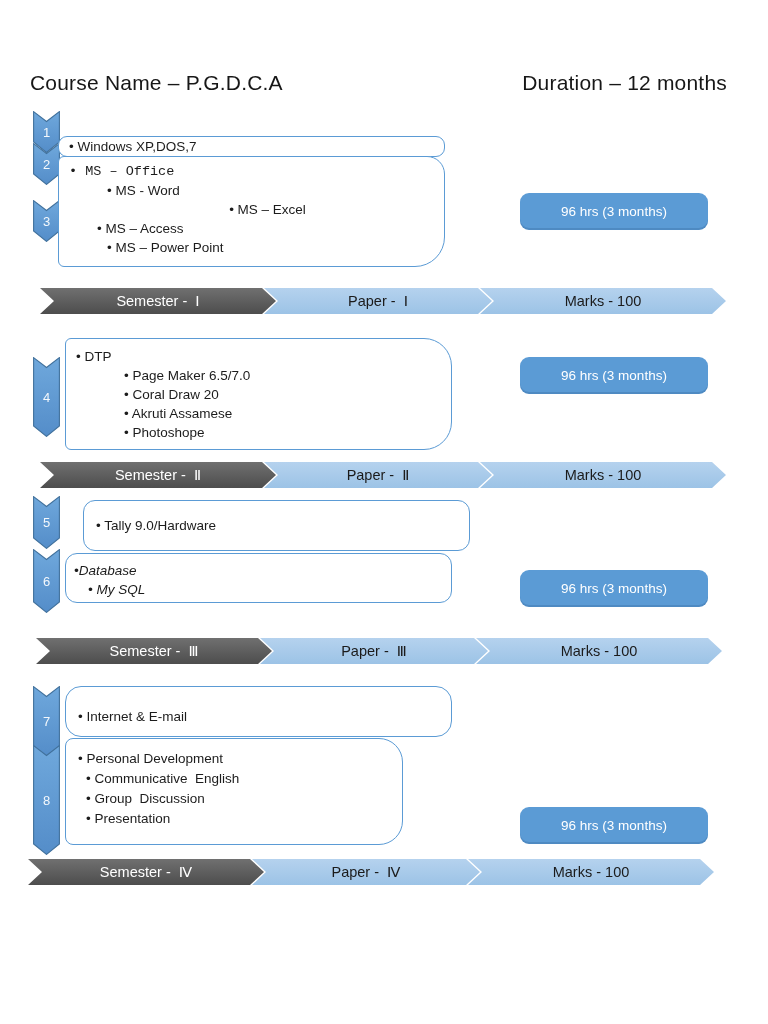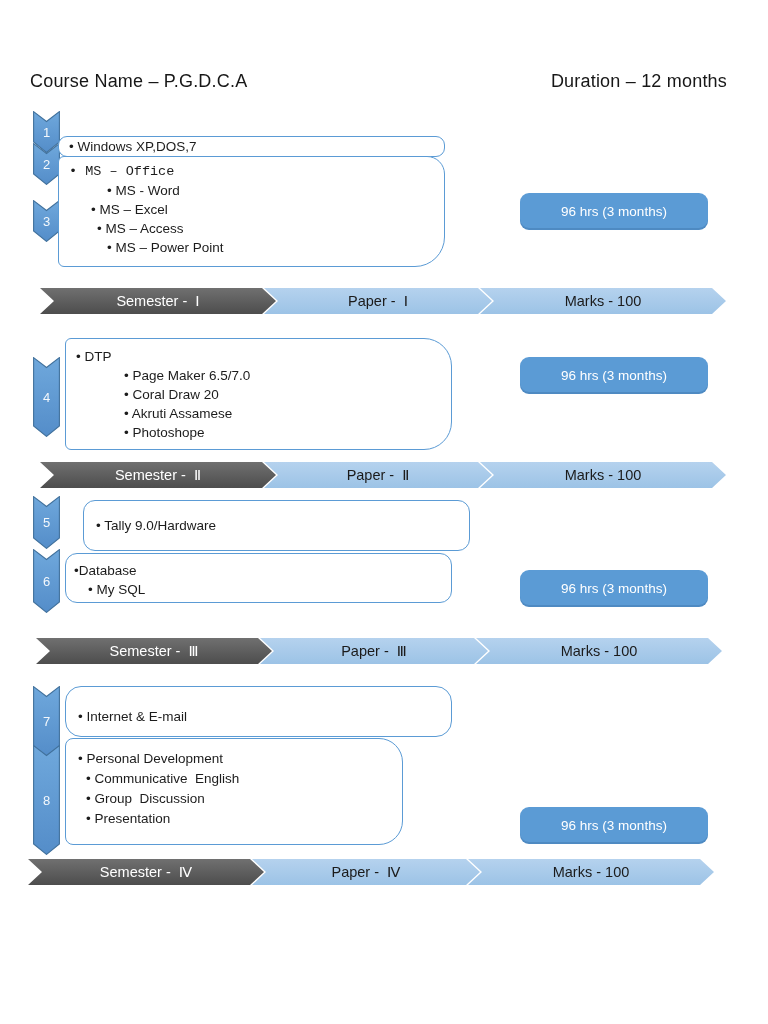--- a/index.html
+++ b/index.html
@@ -1,19 +1,19 @@
 <!DOCTYPE html>
 <html><head>
 <meta charset="utf-8">
 <style>
   html,body{margin:0;padding:0;background:#ffffff;}
   body{width:768px;height:1024px;position:relative;overflow:hidden;
        font-family:"Liberation Sans","DejaVu Sans",sans-serif;color:#1a1a1a;}
   .abs{position:absolute;}
-  .title{font-size:18px;color:#171717;letter-spacing:.2px;white-space:pre;}
+  .title{font-size:21px;color:#171717;letter-spacing:.2px;white-space:pre;}
   
   .chev{position:absolute;left:33px;width:27px;z-index:1;}
   .chev svg{display:block;}
   .chev .num{position:absolute;inset:0;display:flex;align-items:center;justify-content:center;
              color:#f4f8fc;font-size:13px;}
   
   .box{position:absolute;left:58px;background:#ffffff;border:1.6px solid #5B9BD5;
        box-sizing:border-box;z-index:2;}
   .box .line{font-size:13.5px;line-height:19px;color:#1c1c1c;white-space:pre;}
   .vcenter{display:flex;flex-direction:column;justify-content:center;}
@@ -64,21 +64,21 @@
     </svg>
     <span class="num">3</span>
   </div>
 
   <div class="box vcenter" style="top:136px;width:387px;height:21px;border-radius:9px;">
     <div class="line" style="padding-left:10px;">• Windows XP,DOS,7</div>
   </div>
   <div class="box" style="top:156px;width:387px;height:111px;border-radius:6px 18px 30px 6px;padding-top:5px;">
     <div class="line" style="padding-left:10px;font-family:Liberation Mono, monospace;">• MS – Office</div>
     <div class="line" style="padding-left:48px;">• MS - Word</div>
-    <div class="line" style="padding-left:32px;">• MS – Excel</div>
+    <div class="line" style="padding-left:32px;text-align:center;">• MS – Excel</div>
     <div class="line" style="padding-left:38px;">• MS – Access</div>
     <div class="line" style="padding-left:48px;">• MS – Power Point</div>
   </div>
 
   <div class="badge" style="top:193px;">96 hrs (3 months)</div>
 
   <div class="arrow-row" style="left:40px;top:288px;width:686px;">
     <div class="seg dark" style="left:0;width:236px;">Semester -  Ⅰ</div>
     <div class="seg light" style="left:224px;width:228px;">Paper -  Ⅰ</div>
     <div class="seg light" style="left:440px;width:246px;">Marks - 100</div>
@@ -116,21 +116,21 @@
   <div class="chev" style="top:549px;">
     <svg width="27" height="64" viewBox="0 0 27 64">
       <path d="M0.6,0.6 L13.5,10.5 L26.4,0.6 L26.4,53 L13.5,63.4 L0.6,53 Z" fill="url(#gchev)" stroke="#41719C" stroke-width="1.1"></path>
     </svg>
     <span class="num">6</span>
   </div>
 
   <div class="box vcenter" style="left:83px;top:500px;width:387px;height:51px;border-radius:12px;">
     <div class="line" style="padding-left:12px;">• Tally 9.0/Hardware</div>
   </div>
-  <div class="box" style="left:65px;top:553px;width:387px;height:50px;border-radius:12px;padding-top:7px;">
+  <div class="box" style="left:65px;top:553px;width:387px;height:50px;border-radius:12px;padding-top:7px;font-style:italic;">
     <div class="line" style="padding-left:8px;">•Database</div>
     <div class="line" style="padding-left:22px;">• My SQL</div>
   </div>
 
   <div class="badge" style="top:570px;">96 hrs (3 months)</div>
 
   <div class="arrow-row" style="left:36px;top:638px;width:686px;">
     <div class="seg dark" style="left:0;width:236px;">Semester -  Ⅲ</div>
     <div class="seg light" style="left:224px;width:228px;">Paper -  Ⅲ</div>
     <div class="seg light" style="left:440px;width:246px;">Marks - 100</div>

